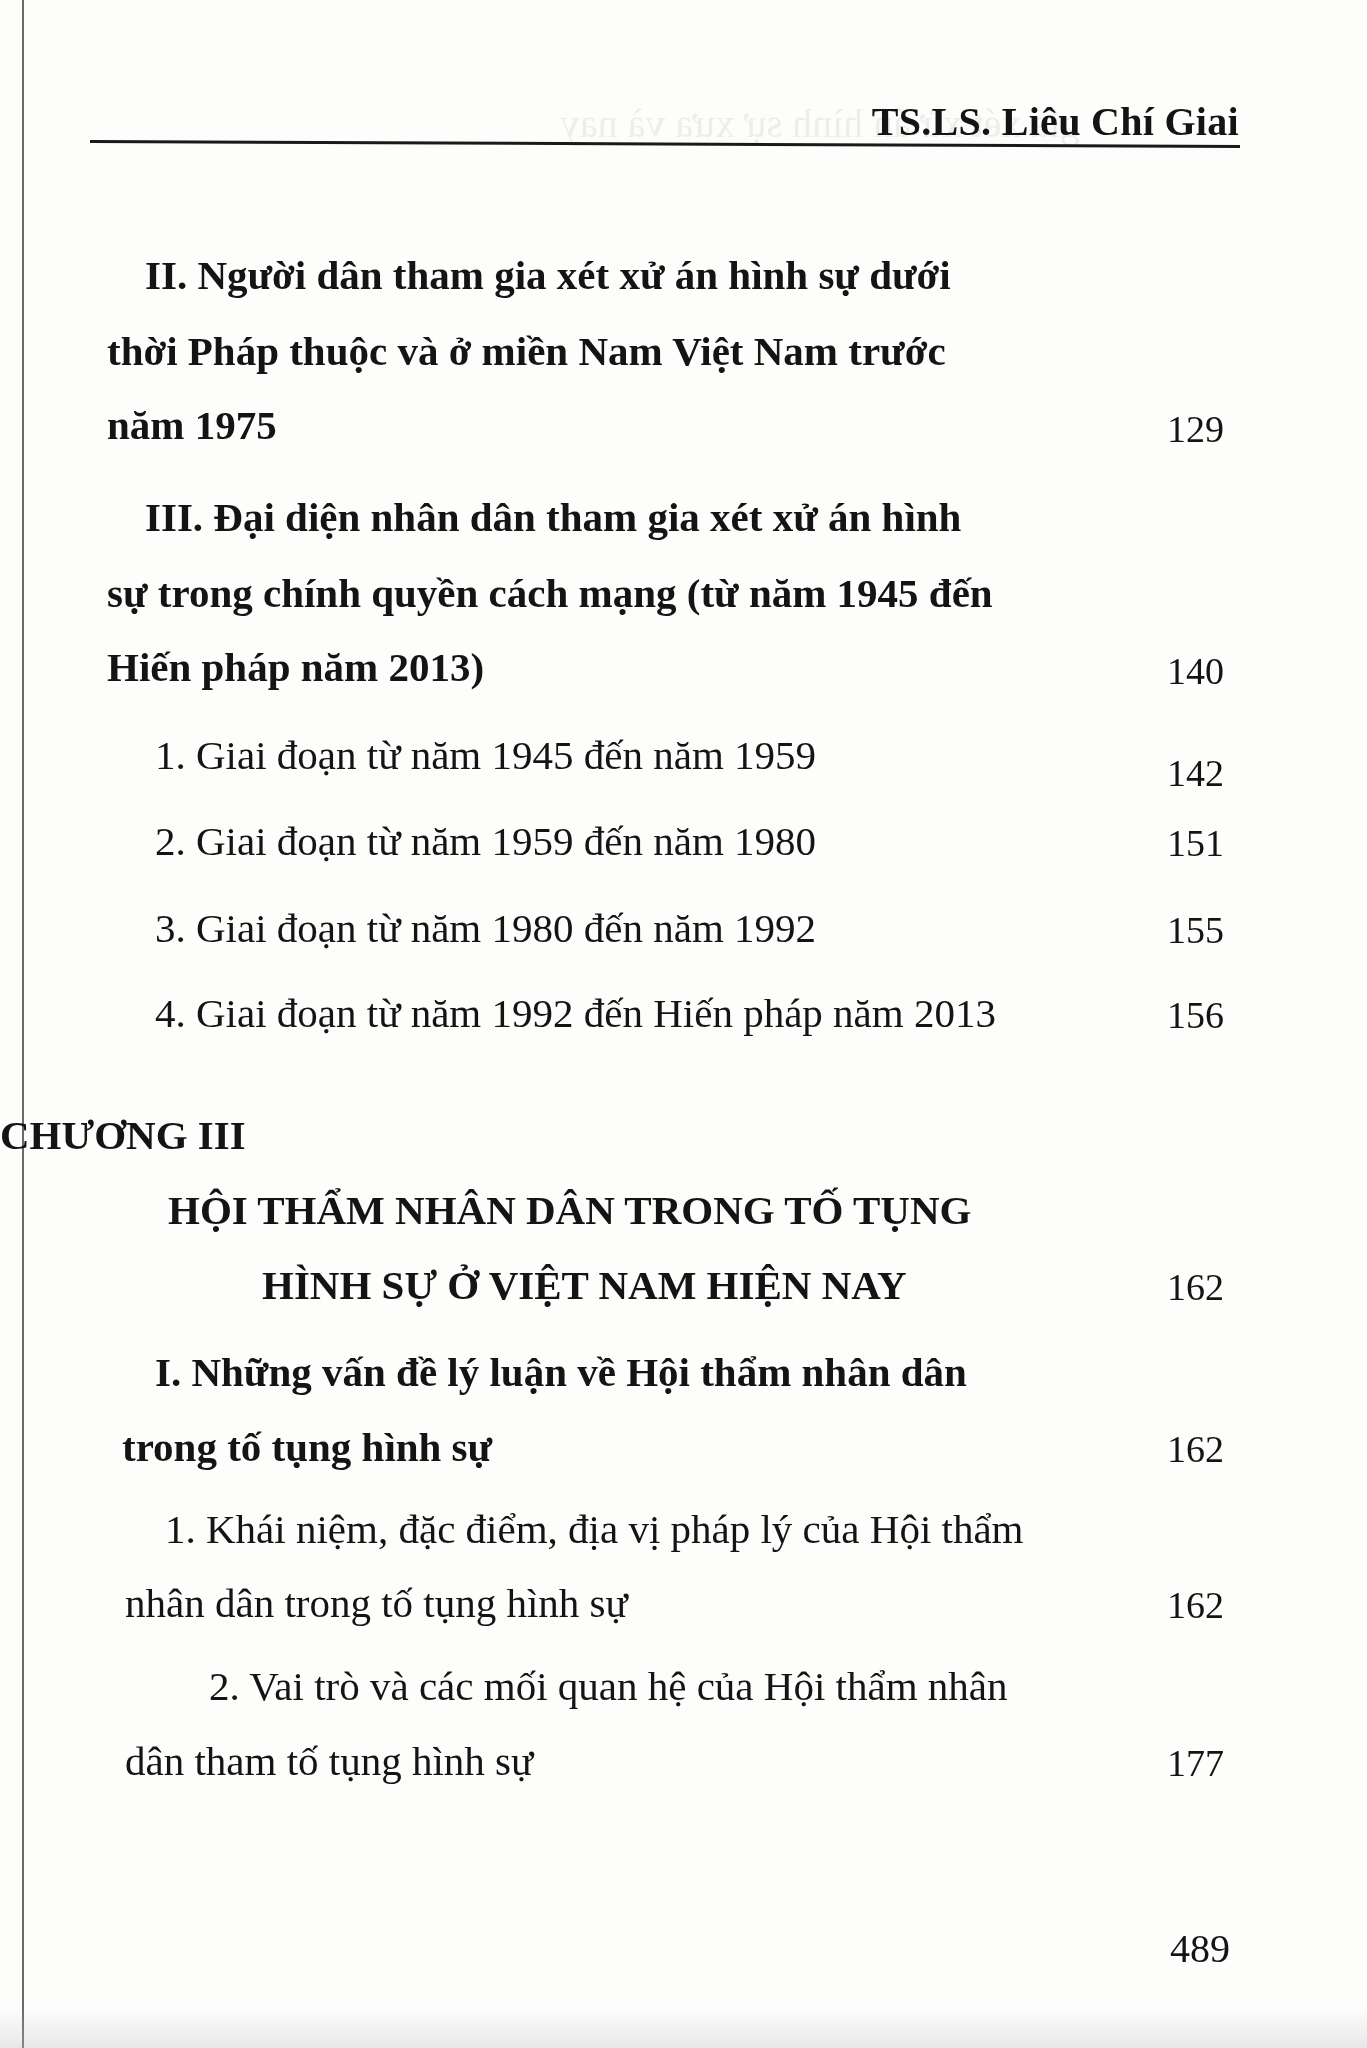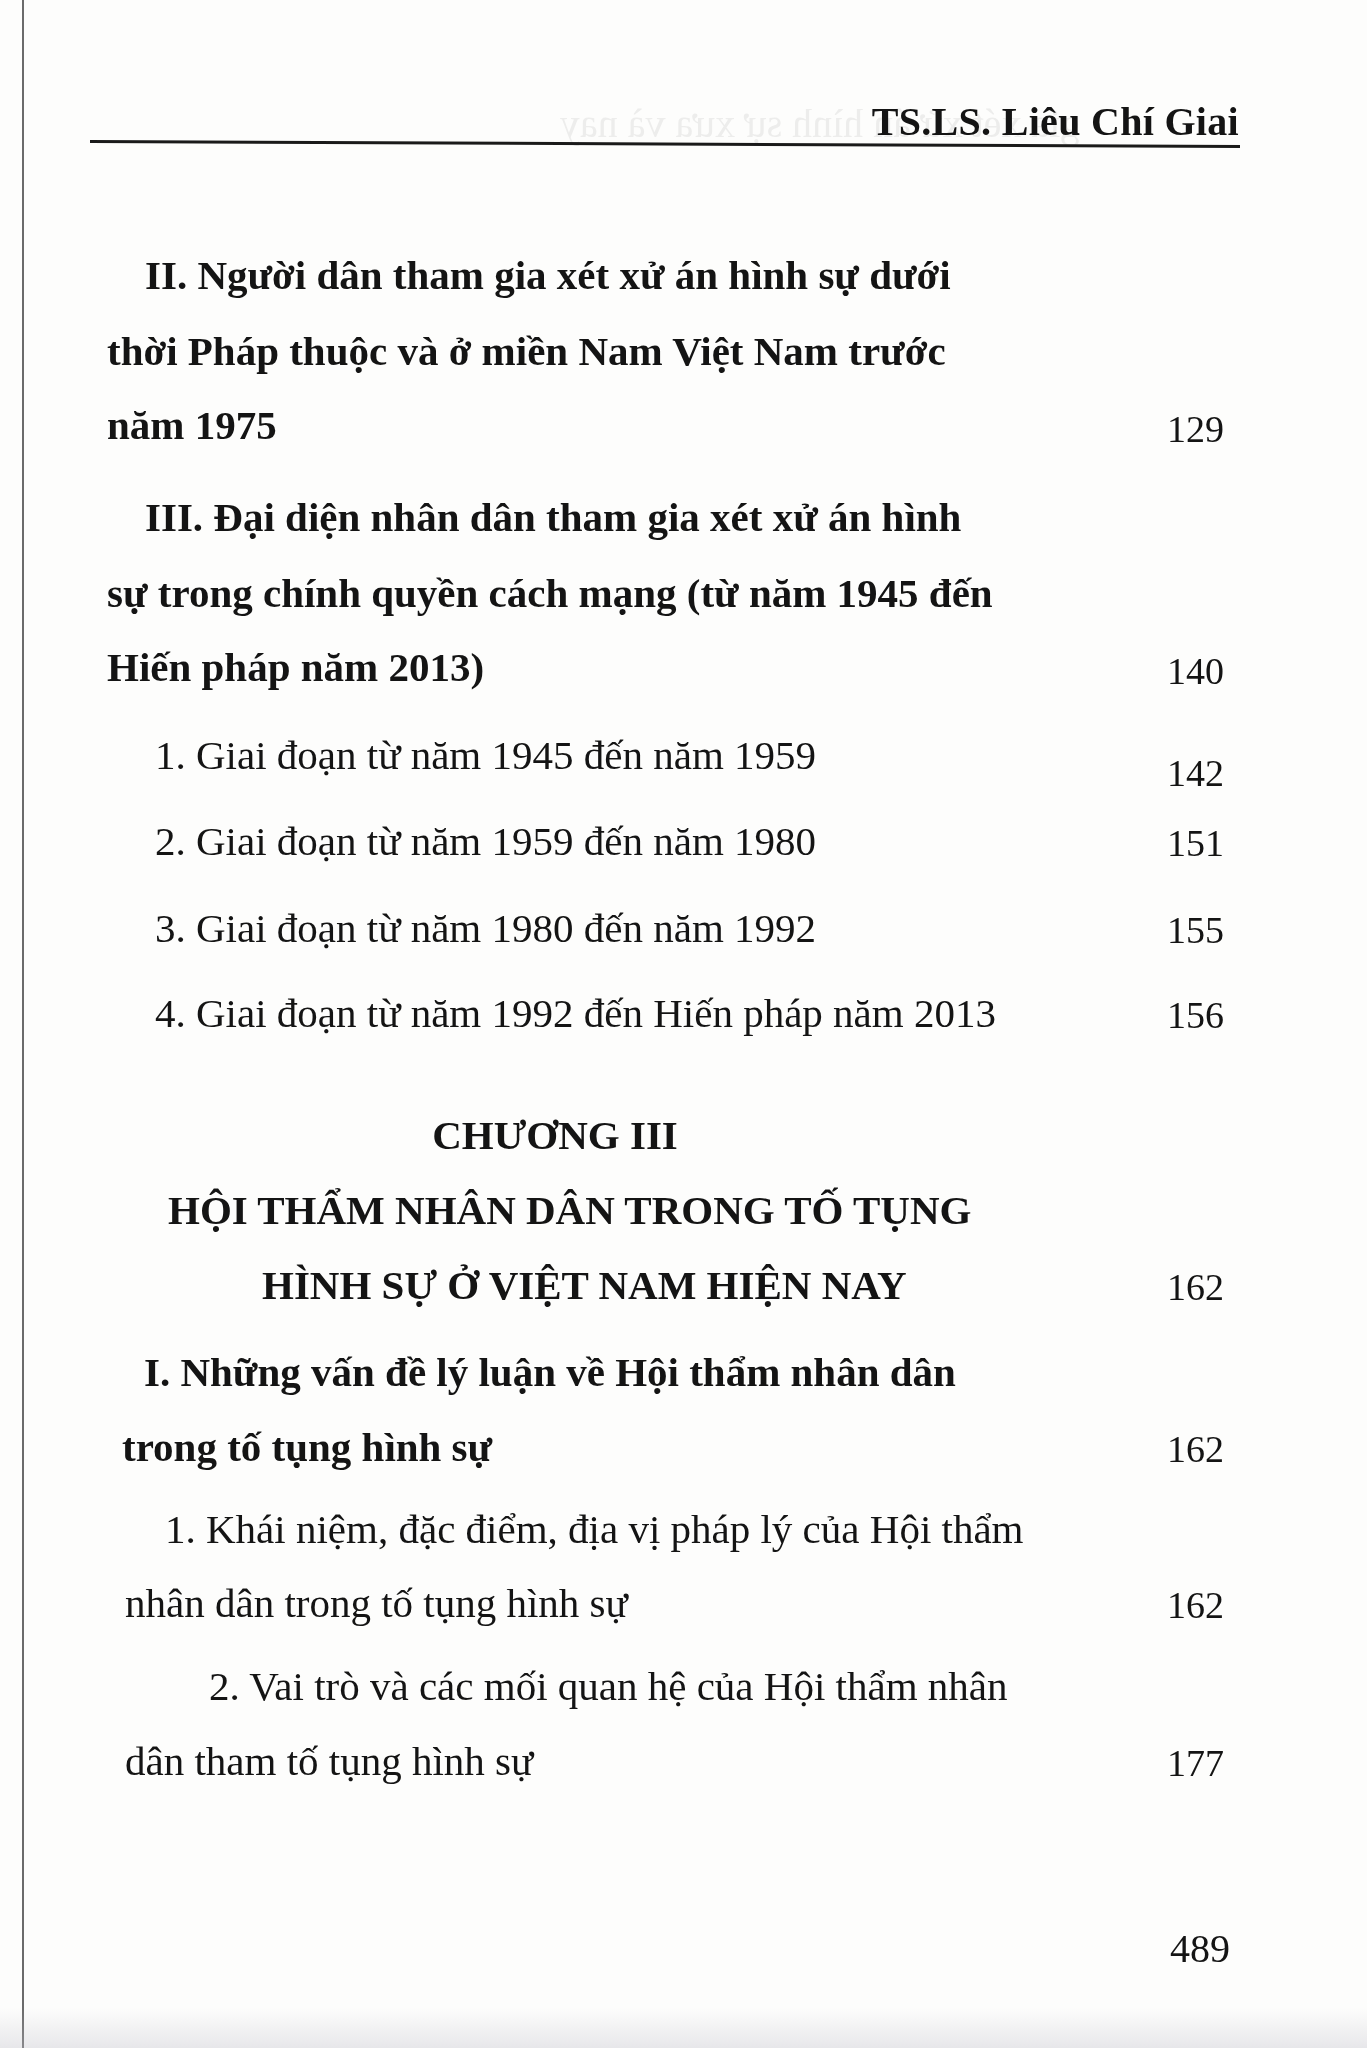--- a/index.html
+++ b/index.html
@@ -25,21 +25,21 @@
     position:absolute; left:90px; top:140px; width:1150px; height:3px;
     background:#1a1a1a; transform:rotate(0.25deg); transform-origin:left center;
   }
   .line {
     position:absolute; white-space:nowrap; font-size:41px; line-height:50px;
   }
   .bold { font-weight:bold; }
   .pg {
     position:absolute; right:143px; font-size:38px; line-height:50px; white-space:nowrap;
   }
-  .center { left:0; width:1110px; text-align:center; }
+  .center { left:0; width:1110px; text-align:left; }
   .folio {
     position:absolute; left:1170px; top:1925px; font-size:40px; font-weight:normal;
   }
   .ghost {
     position:absolute; color:rgba(120,120,120,0.12); font-size:40px; white-space:nowrap;
     transform:scaleX(-1);
   }
 </style>
 </head>
 <body>
@@ -82,21 +82,21 @@
 </div>
 
 <div>
   <div class="line bold center" style="top:1110px;">CHƯƠNG III</div>
   <div class="line bold" style="left:168px; top:1185px;">HỘI THẨM NHÂN DÂN TRONG TỐ TỤNG</div>
   <div class="line bold" style="left:262px; top:1260px;">HÌNH SỰ Ở VIỆT NAM HIỆN NAY</div>
   <div class="pg" style="top:1262px;">162</div>
 </div>
 
 <div>
-  <div class="line bold" style="left:144px; top:1347px;">I. Những vấn đề lý luận về Hội thẩm nhân dân</div>
+  <div class="line bold" style="left:155px; top:1347px;">I. Những vấn đề lý luận về Hội thẩm nhân dân</div>
   <div class="line bold" style="left:122px; top:1422px;">trong tố tụng hình sự</div>
   <div class="pg" style="top:1424px;">162</div>
 </div>
 
 <div>
   <div class="line" style="left:165px; top:1504px;">1. Khái niệm, đặc điểm, địa vị pháp lý của Hội thẩm</div>
   <div class="line" style="left:125px; top:1578px;">nhân dân trong tố tụng hình sự</div>
   <div class="pg" style="top:1580px;">162</div>
 </div>
 

